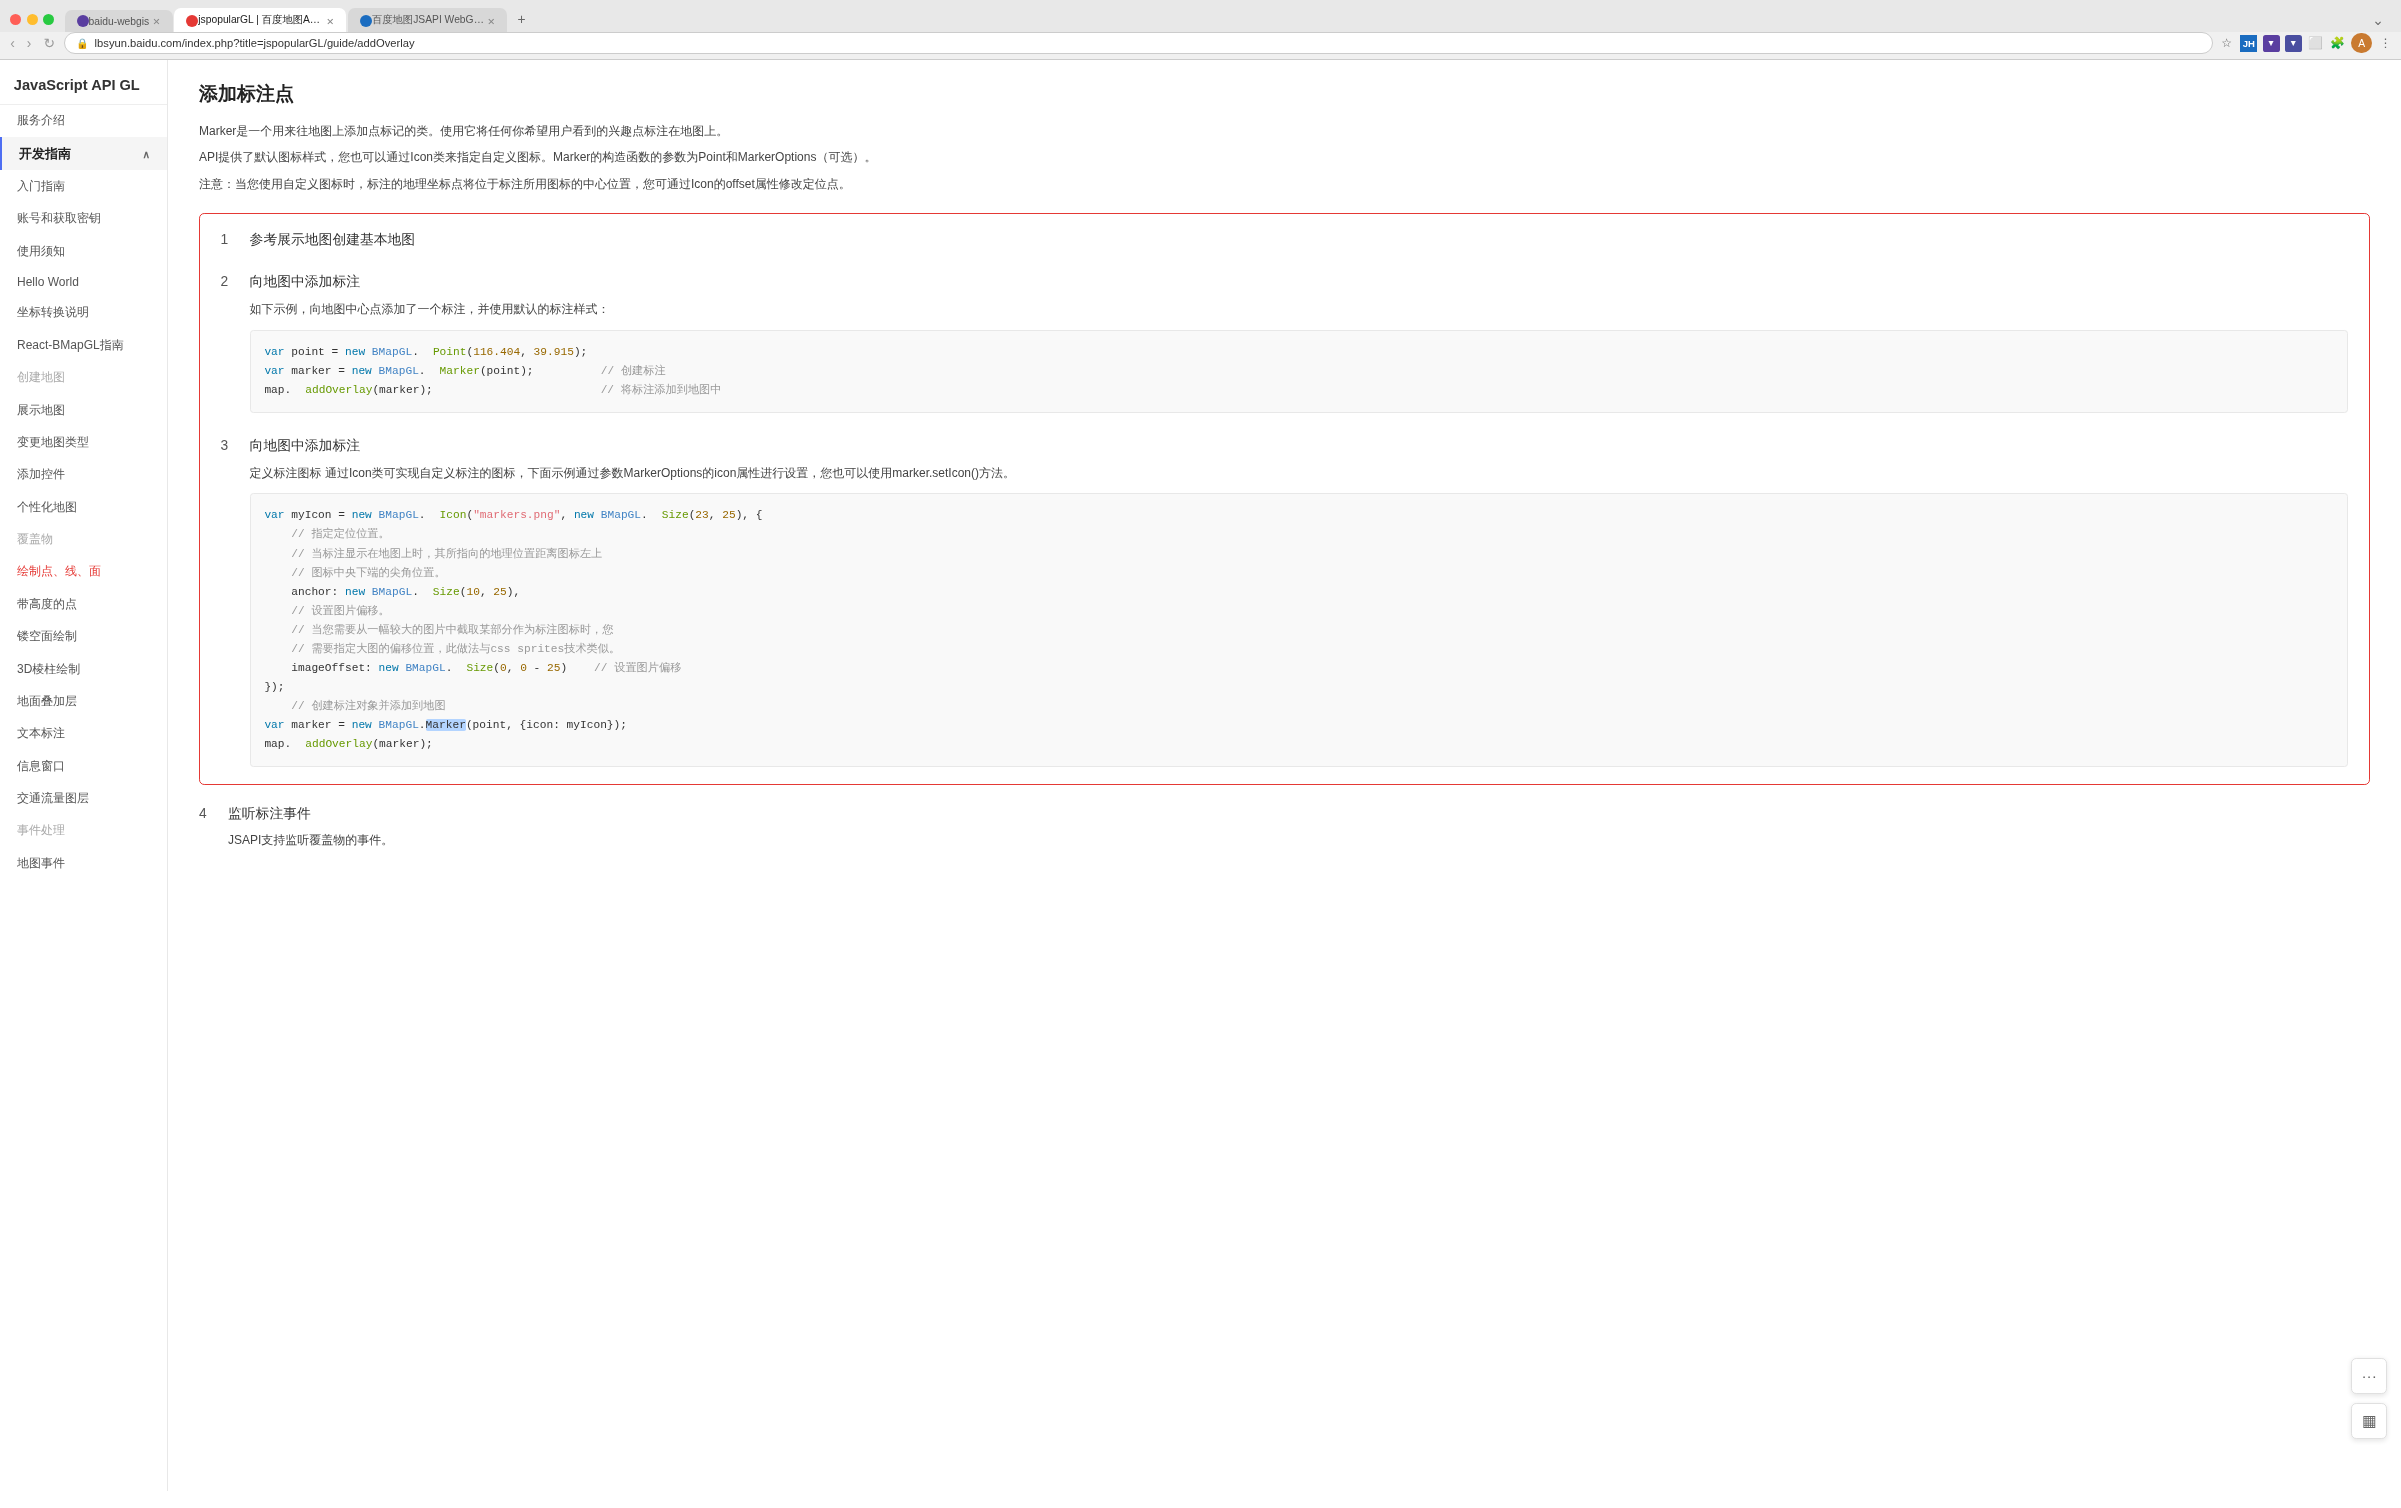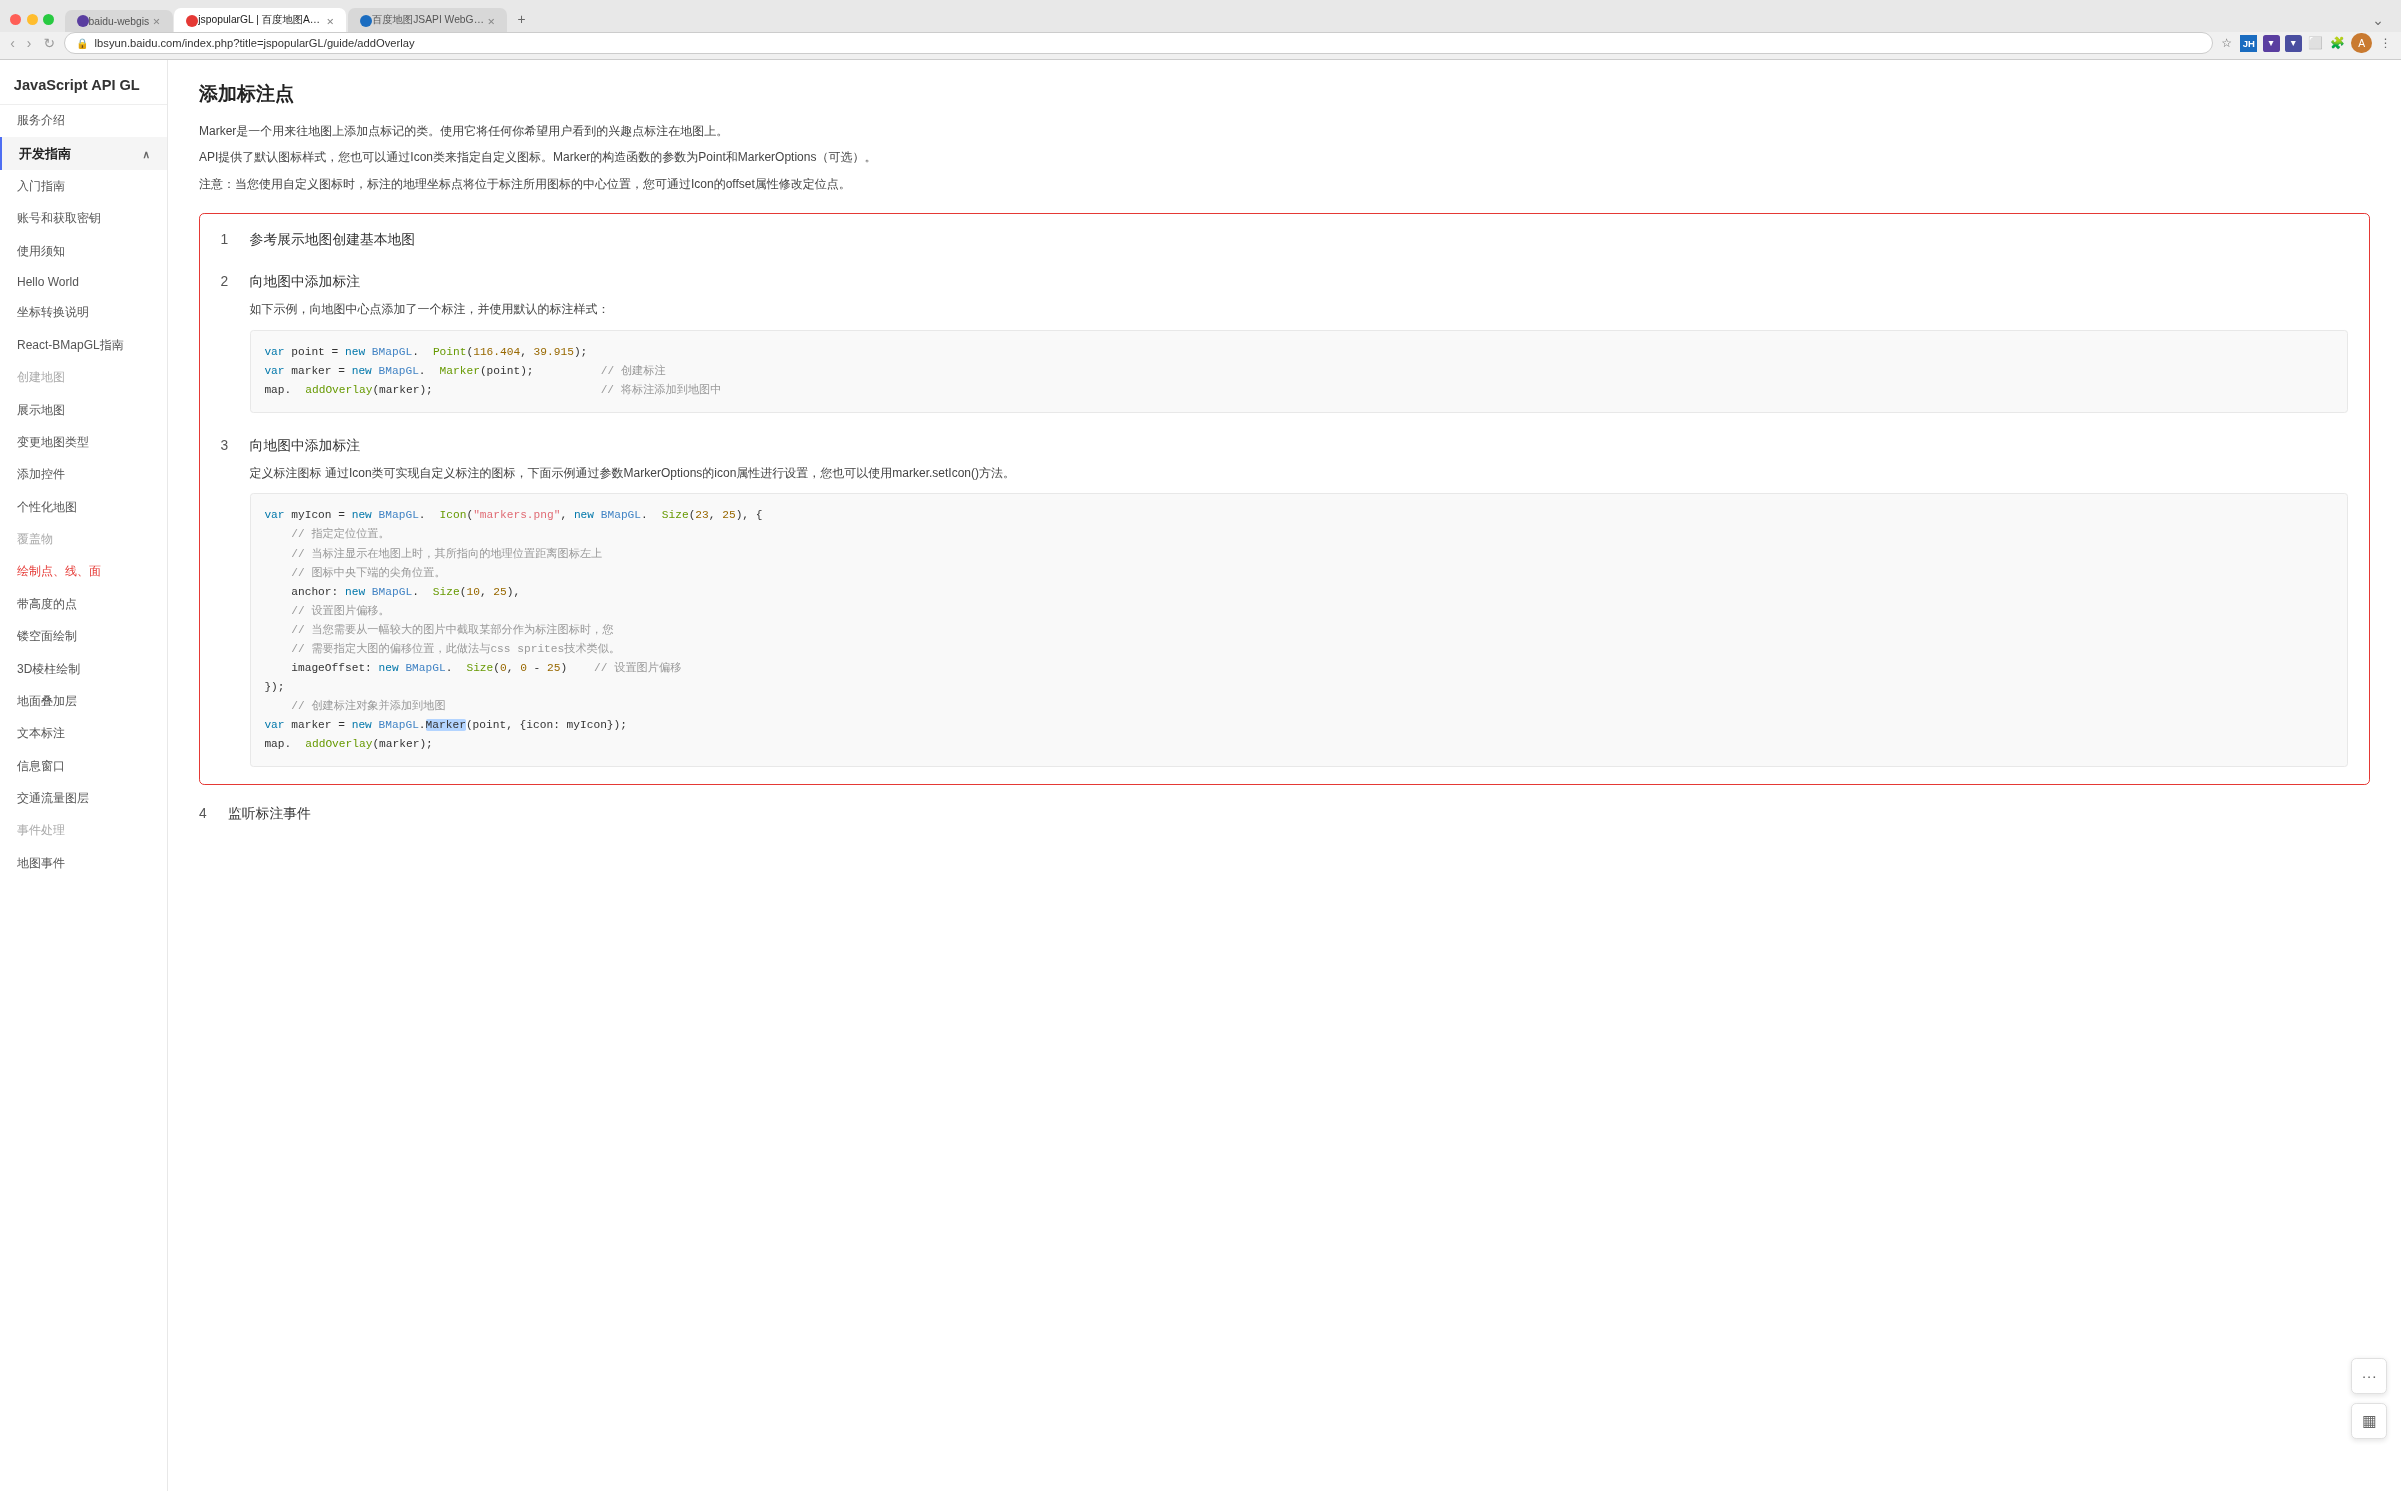--- a/index.html
+++ b/index.html
@@ -263,20 +263,21 @@
         </div>
       </div>
 
     </div>
 
     <div class="section-after">
       <div class="step-after">
         <span class="step-number">4</span>
         <span class="step-title">监听标注事件</span>
       </div>
+      <p class="step-desc">JSAPI支持监听覆盖物的事件。</p>
     </div>
   </div>
 </div>
 
 <div class="float-buttons">
   <div class="float-btn">
     <span style="font-size:15.5px;color:#666;">···</span>
   </div>
   <div class="float-btn">
     <span style="font-size:15.5px;color:#666;">▦</span>

